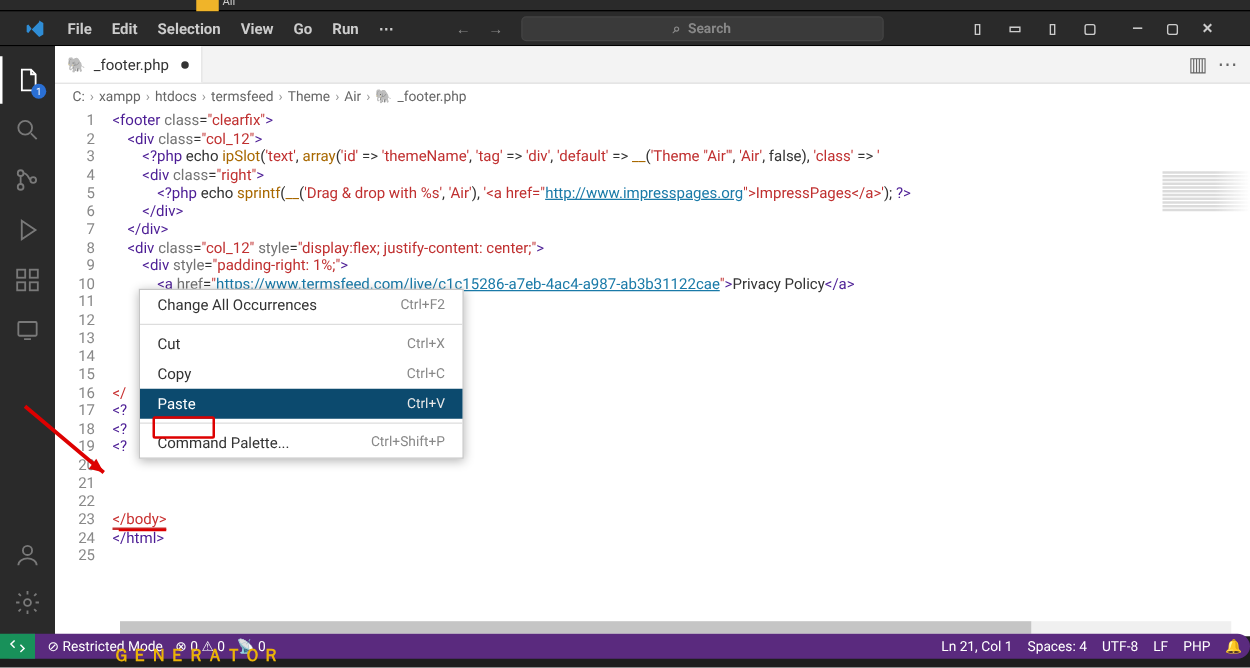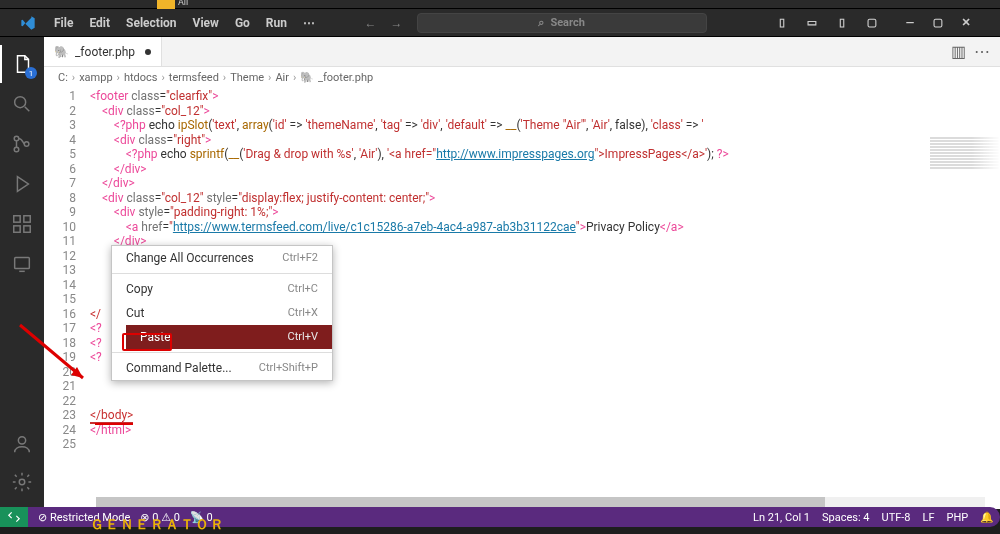--- a/index.html
+++ b/index.html
@@ -29,33 +29,33 @@
 .tab{display:flex;align-items:center;padding:0 10px;background:#fff;border-right:1px solid #e0e0e0;font-size:12px;color:#333;gap:6px;}
 .tab .php-icon{color:#7a5da0;font-size:12px;}
 .tab .dirty{width:6px;height:6px;border-radius:50%;background:#333;margin-left:4px;}
 .tabs .tab-right{margin-left:auto;display:flex;align-items:center;gap:8px;padding-right:10px;color:#666;}
 .breadcrumb{height:20px;display:flex;align-items:center;padding:0 14px;font-size:11px;color:#666;gap:4px;}
 .breadcrumb .sep{color:#999;}
 .code-area{flex:1;display:flex;position:relative;overflow:hidden;}
 .gutter{width:46px;text-align:right;padding-right:14px;font-family:Consolas,monospace;font-size:12px;color:#888;line-height:14.5px;padding-top:2px;}
 .code{flex:1;font-family:Consolas,monospace;font-size:12px;line-height:14.5px;padding-top:2px;white-space:pre;color:#333;position:relative;}
 .code .line{height:14.5px;}
-.tk-tag{color:#ec4899;}
+.tk-tag{color:#4c1d95;}
 .tk-attr{color:#737373;}
 .tk-str{color:#c03030;}
 .tk-func{color:#a86800;}
 .tk-url{color:#1a7aa8;text-decoration:underline;}
 .tk-err{color:#c83030;}
 .tk-underline{border-bottom:2px solid #c83030;}
 .minimap{position:absolute;right:0;top:50px;width:70px;height:100px;opacity:.35;}
 .minimap .mm-line{height:2px;margin-bottom:1px;background:linear-gradient(to right,#999 60%,transparent);}
-.context-menu{position:absolute;left:111px;top:245px;width:222px;background:#fff;border:1px solid #c5c5c5;box-shadow:0 2px 8px rgba(0,0,0,.3);font-size:12px;color:#333;z-index:10;}
+.context-menu{position:absolute;left:111px;top:231px;width:260px;background:#fff;border:1px solid #c5c5c5;box-shadow:0 2px 8px rgba(0,0,0,.3);font-size:12px;color:#333;z-index:10;}
 .context-menu .cm-item{display:flex;justify-content:space-between;padding:5px 14px;}
 .context-menu .cm-item.disabled{color:#aaa;}
-.context-menu .cm-item.highlight{background:#7f1d1d;color:#fff;margin-left:14px;}
+.context-menu .cm-item.highlight{background:#0c4a6e;color:#fff;}
 .context-menu .cm-sep{height:1px;background:#ddd;margin:3px 0;}
 .context-menu .cm-key{color:#888;font-size:11px;}
 .context-menu .cm-item.highlight .cm-key{color:#e8e8e8;}
 .red-box{position:absolute;left:122px;top:333px;width:50px;height:18px;border:2px solid #d00;border-radius:2px;pointer-events:none;z-index:11;}
 .arrow{position:absolute;left:15px;top:320px;z-index:5;}
 .red-underline{position:absolute;left:95px;top:423px;width:38px;height:2px;background:#d00;z-index:3;}
 .statusbar{position:absolute;bottom:7px;left:0;right:0;height:20px;background:#5a2a7e;display:flex;align-items:center;color:#fff;font-size:11px;padding:0 6px;gap:12px;border-radius:10px;}
 .statusbar .sb-left{display:flex;align-items:center;gap:10px;}
 .statusbar .sb-remote{background:#18915a;width:28px;height:20px;display:flex;align-items:center;justify-content:center;margin-left:-6px;}
 .statusbar .sb-right{margin-left:auto;display:flex;gap:12px;}
@@ -237,26 +237,26 @@
   </div>
 </div>
 
 <div class="context-menu" id="ctx">
     <div class="cm-item">
       <span>Change All Occurrences</span>
       <span class="cm-key">Ctrl+F2</span>
     </div>
     <div class="cm-sep"></div>
     <div class="cm-item">
+      <span>Cut</span>
+      <span class="cm-key">Ctrl+X</span>
+    </div>
+    <div class="cm-item">
       <span>Copy</span>
       <span class="cm-key">Ctrl+C</span>
-    </div>
-    <div class="cm-item">
-      <span>Cut</span>
-      <span class="cm-key">Ctrl+X</span>
     </div>
     <div class="cm-item highlight">
       <span>Paste</span>
       <span class="cm-key">Ctrl+V</span>
     </div>
     <div class="cm-sep"></div>
     <div class="cm-item">
       <span>Command Palette...</span>
       <span class="cm-key">Ctrl+Shift+P</span>
     </div>

